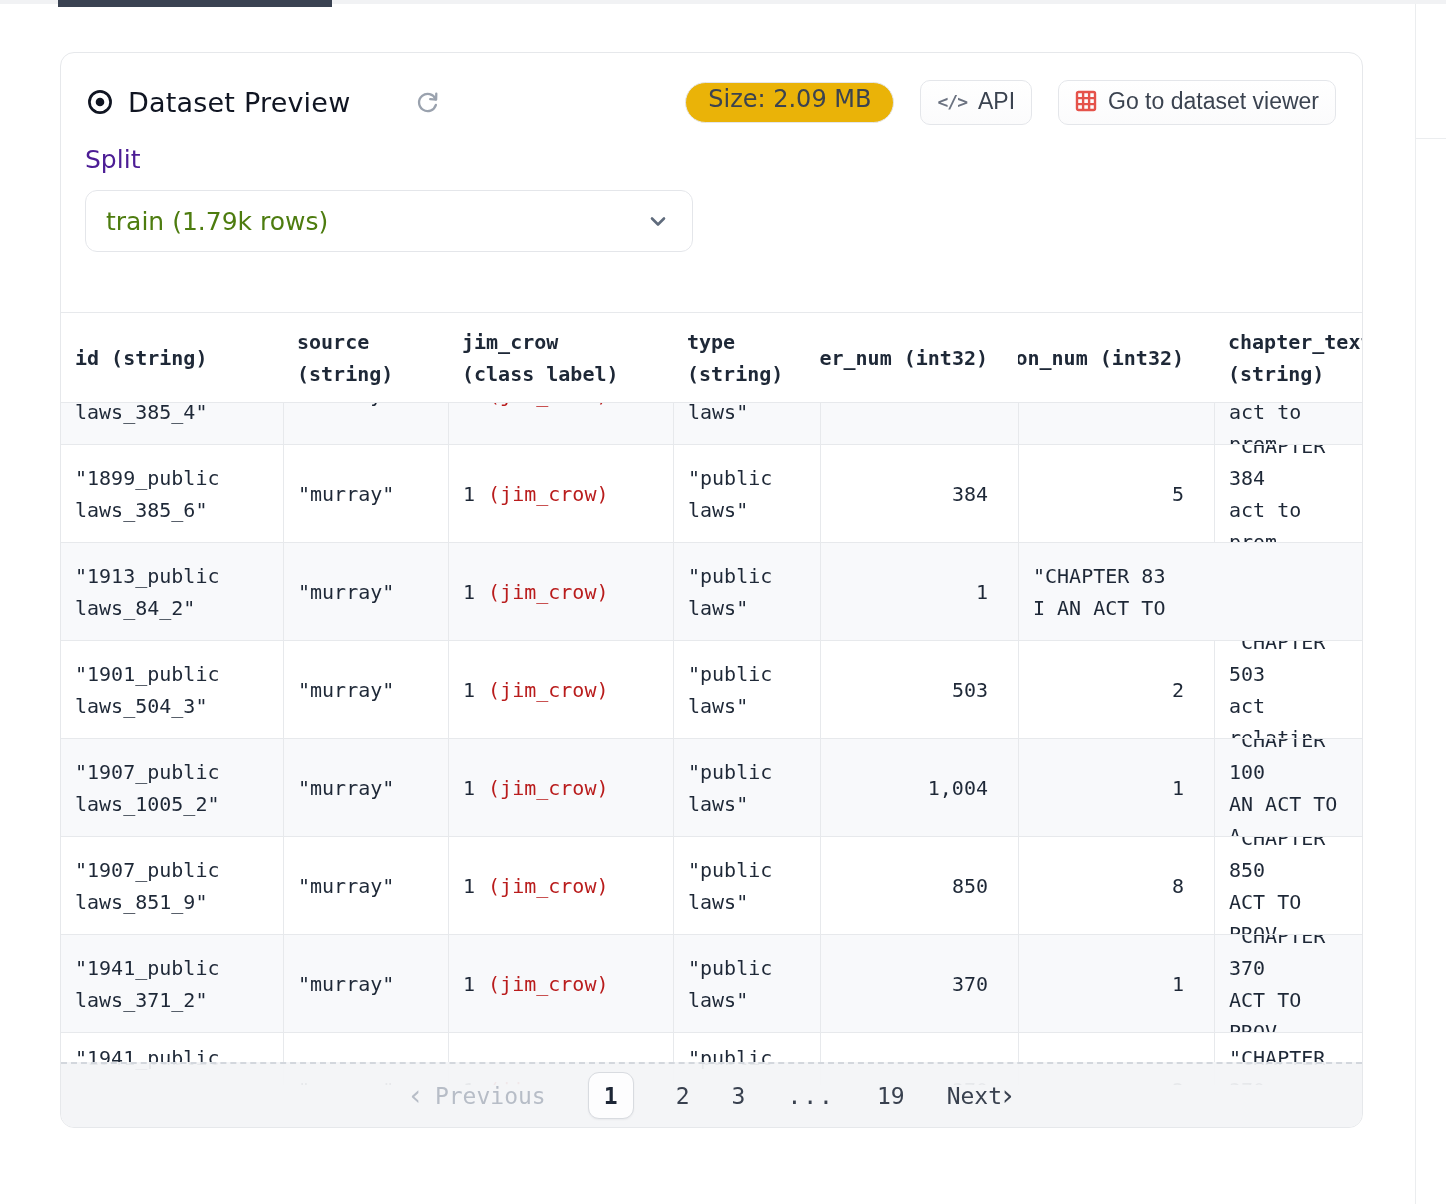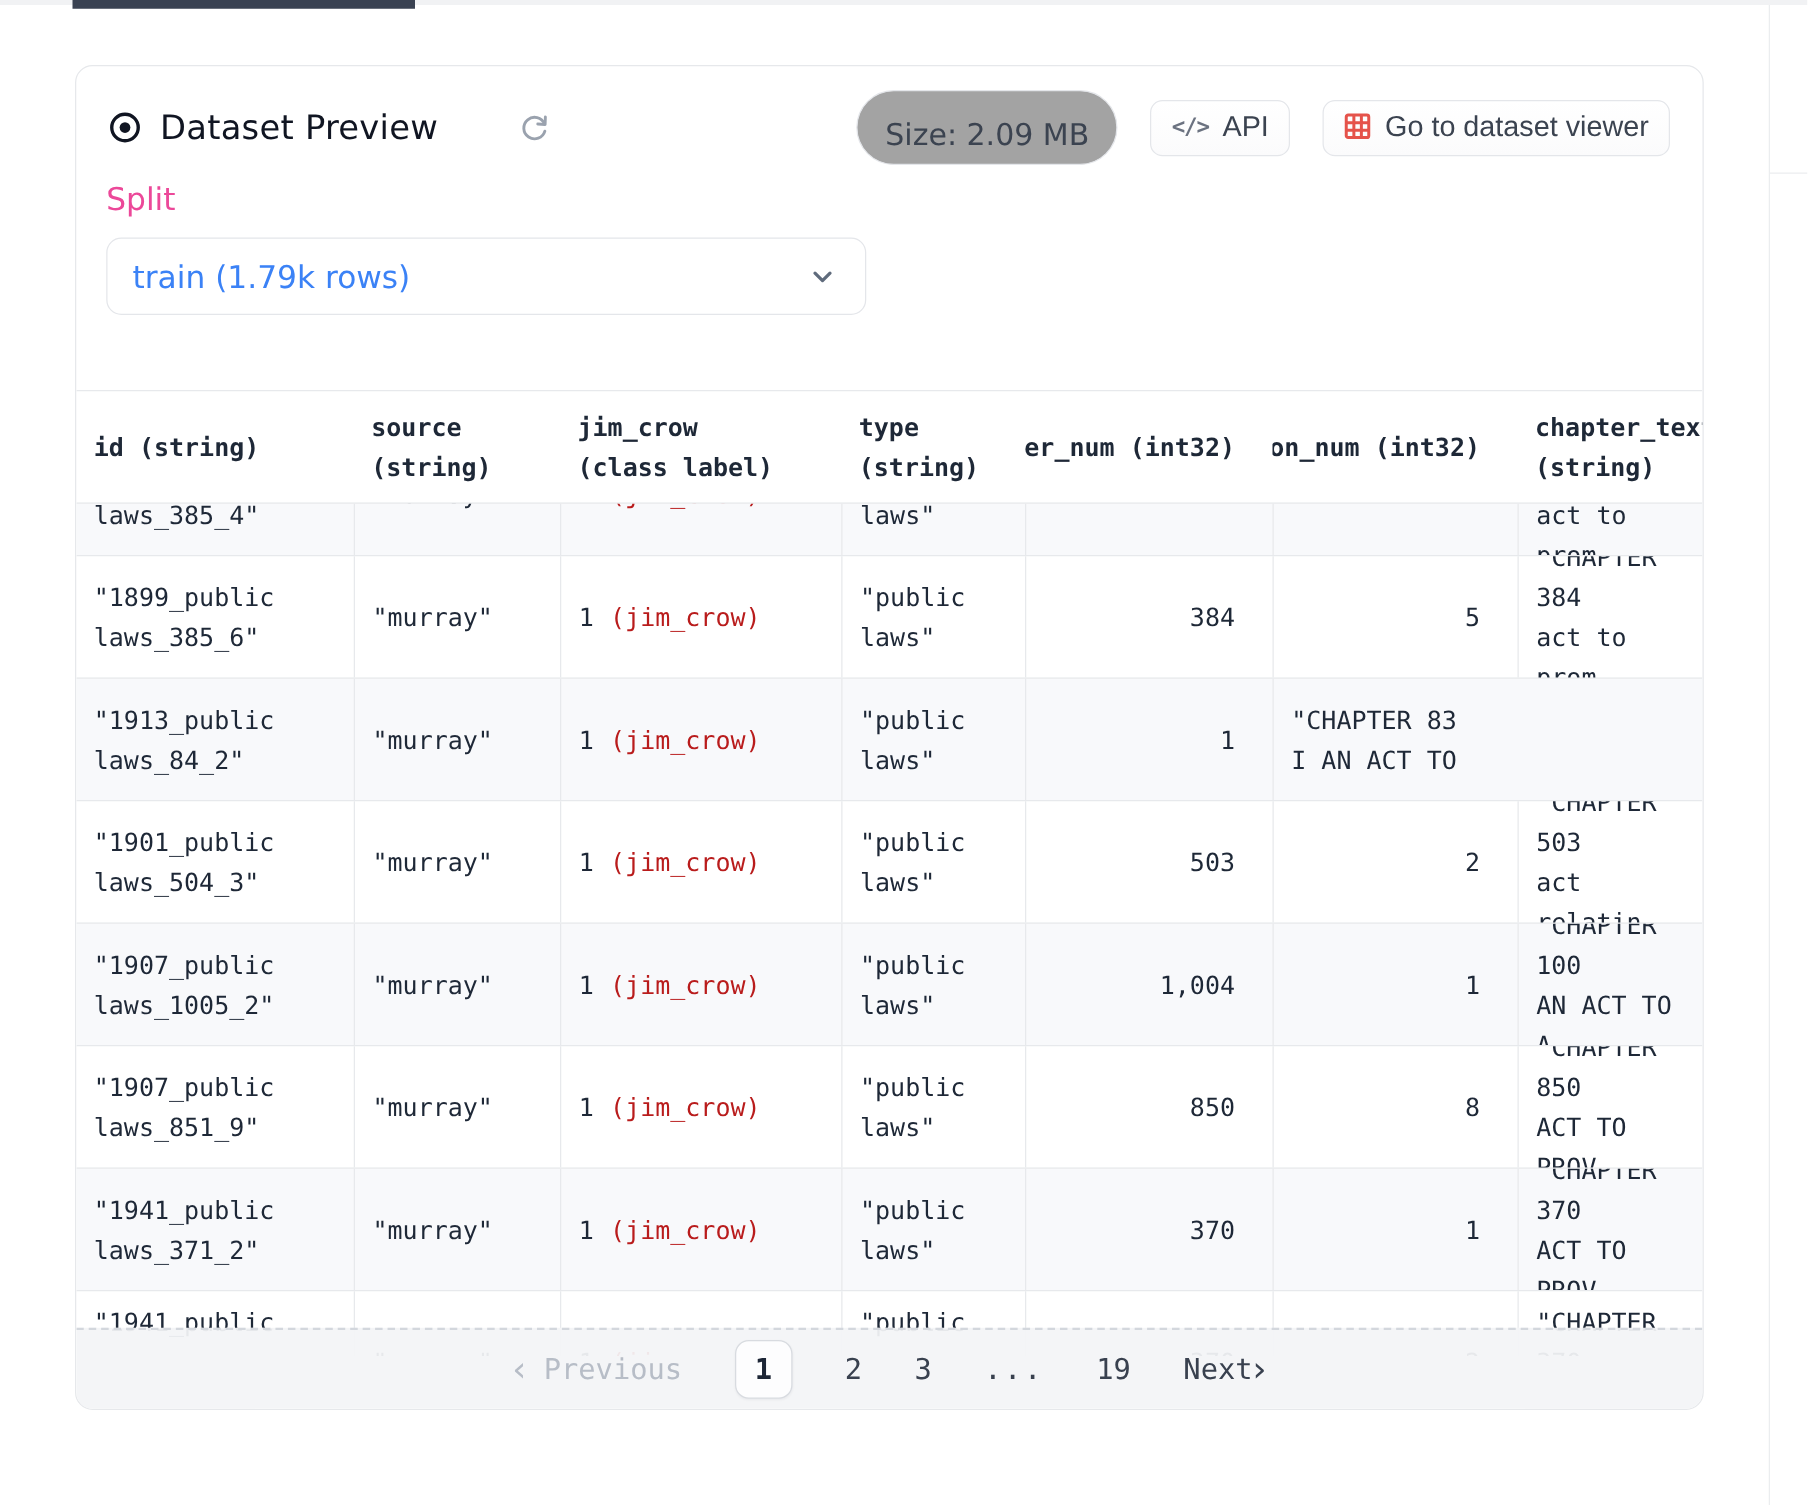--- a/index.html
+++ b/index.html
@@ -23,37 +23,37 @@
   }
 
   
   .card-header { display:flex; align-items:center; padding:26px 26px 0 24px; height:72px; }
   .title-group { display:flex; align-items:center; gap:13px; }
   .card-title { font-size:27px; font-weight:400; color:#101522; letter-spacing:.2px; }
   .autoconv { display:flex; align-items:center; gap:11px; margin-left:64px; color:#9aa2ae; font-size:24px; }
   .autoconv a { color:#9aa2ae; text-decoration:underline; text-underline-offset:5px; text-decoration-thickness:1px; cursor:pointer; }
   .header-right { margin-left:auto; display:flex; align-items:center; gap:26px; }
   .size-badge {
-    border:1.5px solid #e4e6ea; border-radius:999px; padding:21px 22px 9px;
-    font-size:24px; color:#3b4350; font-weight:500; background:#a3a3a3; white-space:nowrap;
+    border:1.5px solid #e4e6ea; border-radius:999px; padding:2px 22px 9px;
+    font-size:24px; color:#3b4350; font-weight:500; background:#eab308; white-space:nowrap;
   }
   .btn {
     display:flex; align-items:center; gap:11px; border:1.5px solid #e4e6ea; border-radius:10px;
     padding:7px 16px 9px; background:linear-gradient(#ffffff,#fbfbfc);
     font-size:23px; color:#3b4350; font-weight:500; cursor:pointer; white-space:nowrap;
   }
   .api-glyph { font-family:"DejaVu Sans Mono","Liberation Mono",monospace; font-size:18px; color:#6b7280; font-weight:700; letter-spacing:-1px; }
 
   
-  .split-label { margin:20px 0 0 24px; font-size:25px; color:#ec4899; height:32px; }
+  .split-label { margin:20px 0 0 24px; font-size:25px; color:#4c1d95; height:32px; }
   .dropdown {
     margin:13px 0 0 24px; width:608px; height:62px; border:1.5px solid #e4e6ea; border-radius:12px;
     display:flex; align-items:center; padding:0 20px; cursor:pointer; background:#fff;
   }
-  .dropdown-value { font-size:25px; color:#3b82f6; }
+  .dropdown-value { font-size:25px; color:#4d7c0f; }
   .dropdown .chev { margin-left:auto; display:flex; }
 
   
   .table-wrap { margin-top:60px; width:100%; overflow:hidden; }
   .t-row { display:grid; grid-template-columns:222px 165px 225px 147px 198px 196px 1fr; border-top:1px solid #e7e9ec; }
   .t-row.head { height:90px; }
   .t-row.r-norm { height:98px; }
   .t-row.r-clip-top { height:42px; }
   .t-row.r-clip-bottom { height:53px; }
   .t-row.shade { background:#f8f9fb; }

